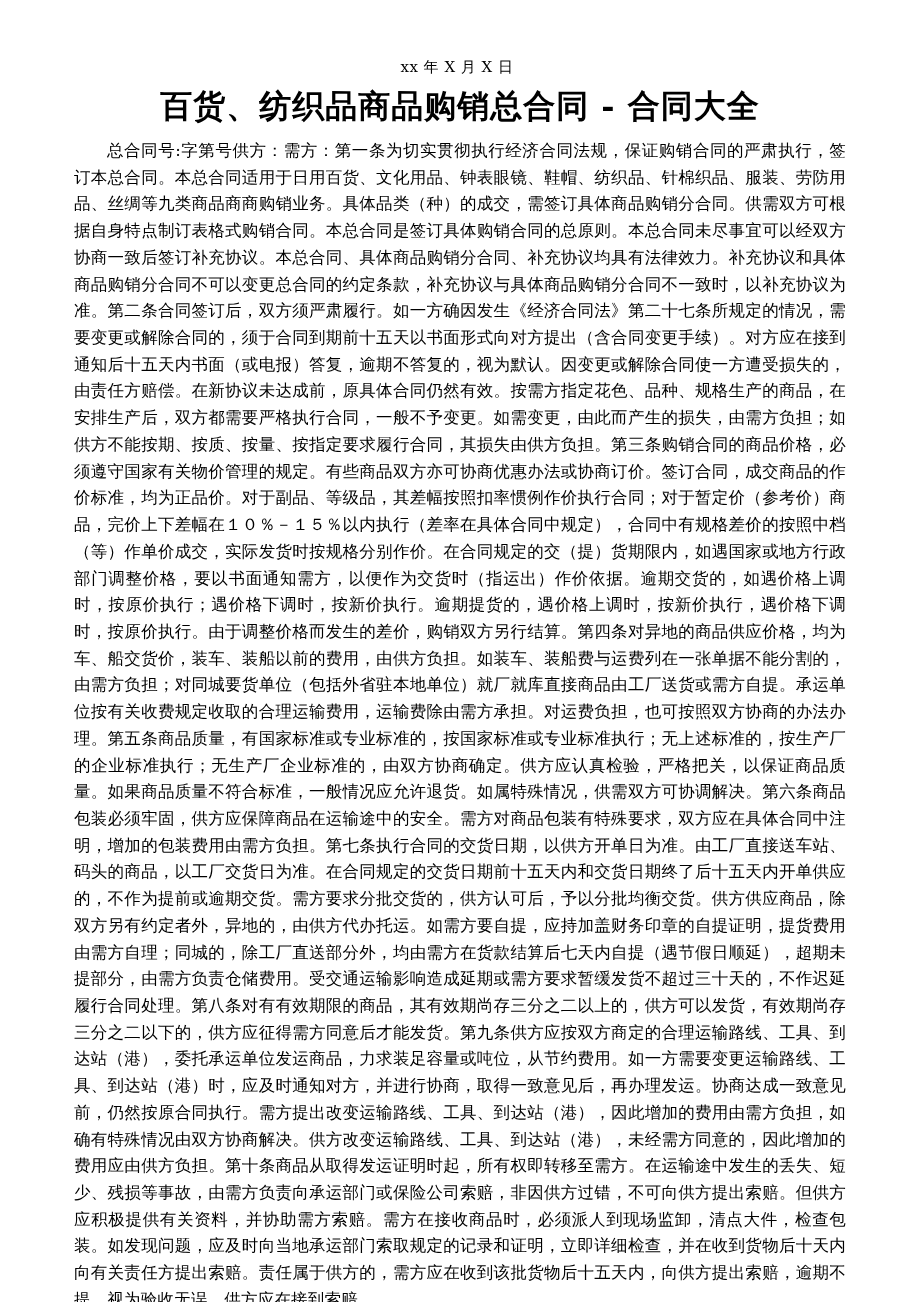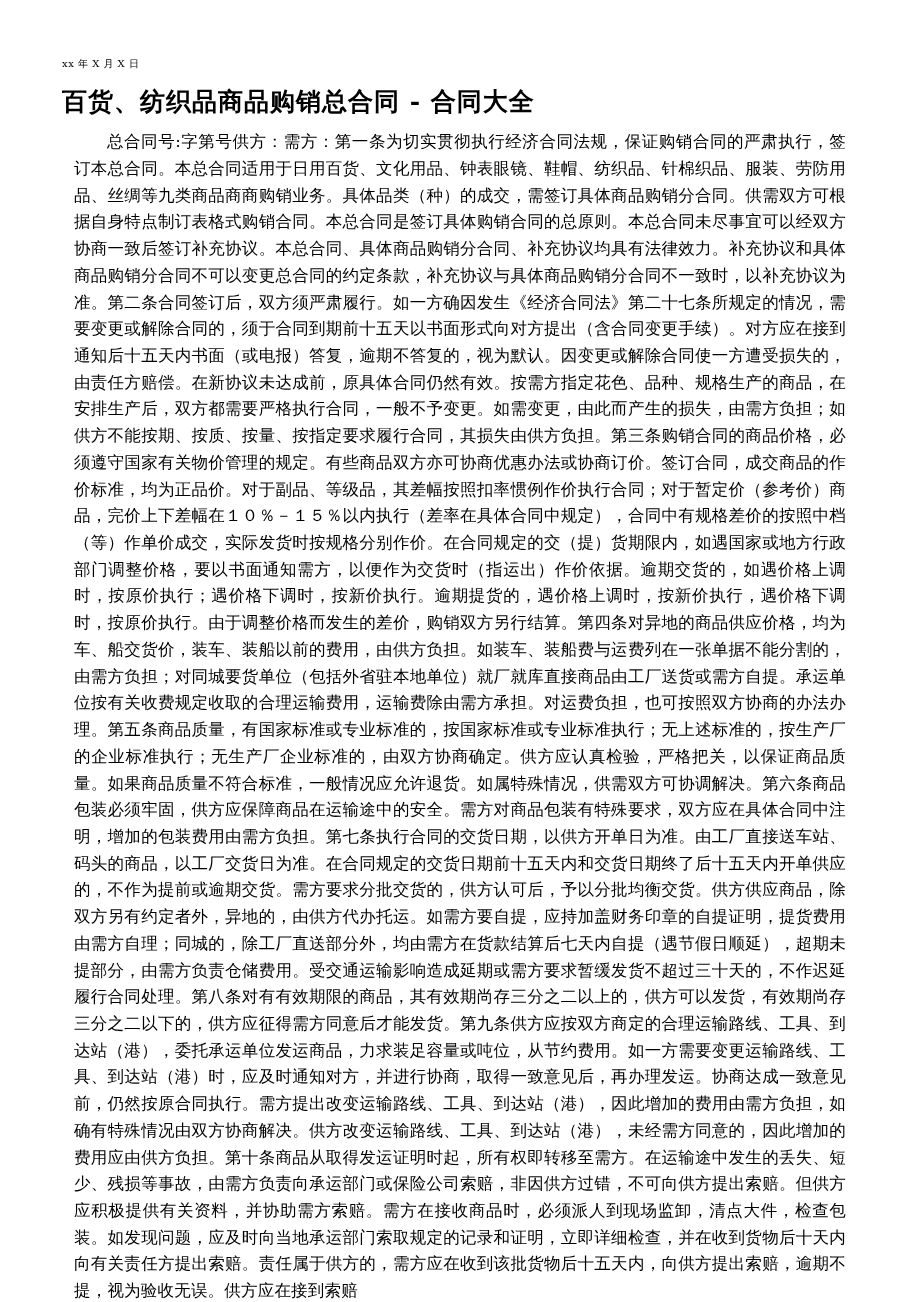--- a/index.html
+++ b/index.html
@@ -14,30 +14,30 @@
     color: #000000;
   }
   .page {
     width: 920px;
     min-height: 1302px;
     box-sizing: border-box;
     padding: 58px 62px 20px 62px;
     position: relative;
   }
   .header-date {
-    text-align: left;
-    font-size: 10px;
+    text-align: center;
+    font-size: 15px;
     font-family: "DejaVu Serif", "Liberation Serif", serif;
     letter-spacing: 0.5px;
-    margin: 0 6px 16px 0;
+    margin: 0 6px 10px 0;
     line-height: 1.2;
   }
   .doc-title {
-    text-align: left;
-    font-size: 25px;
+    text-align: center;
+    font-size: 32px;
     font-weight: bold;
     letter-spacing: 1px;
     margin: 4px 0 10px 0;
     line-height: 1.25;
     font-family: "DejaVu Serif", "Liberation Serif", serif;
   }
   .body-text {
     font-size: 16.5px;
     line-height: 1.62;
     text-align: justify;

